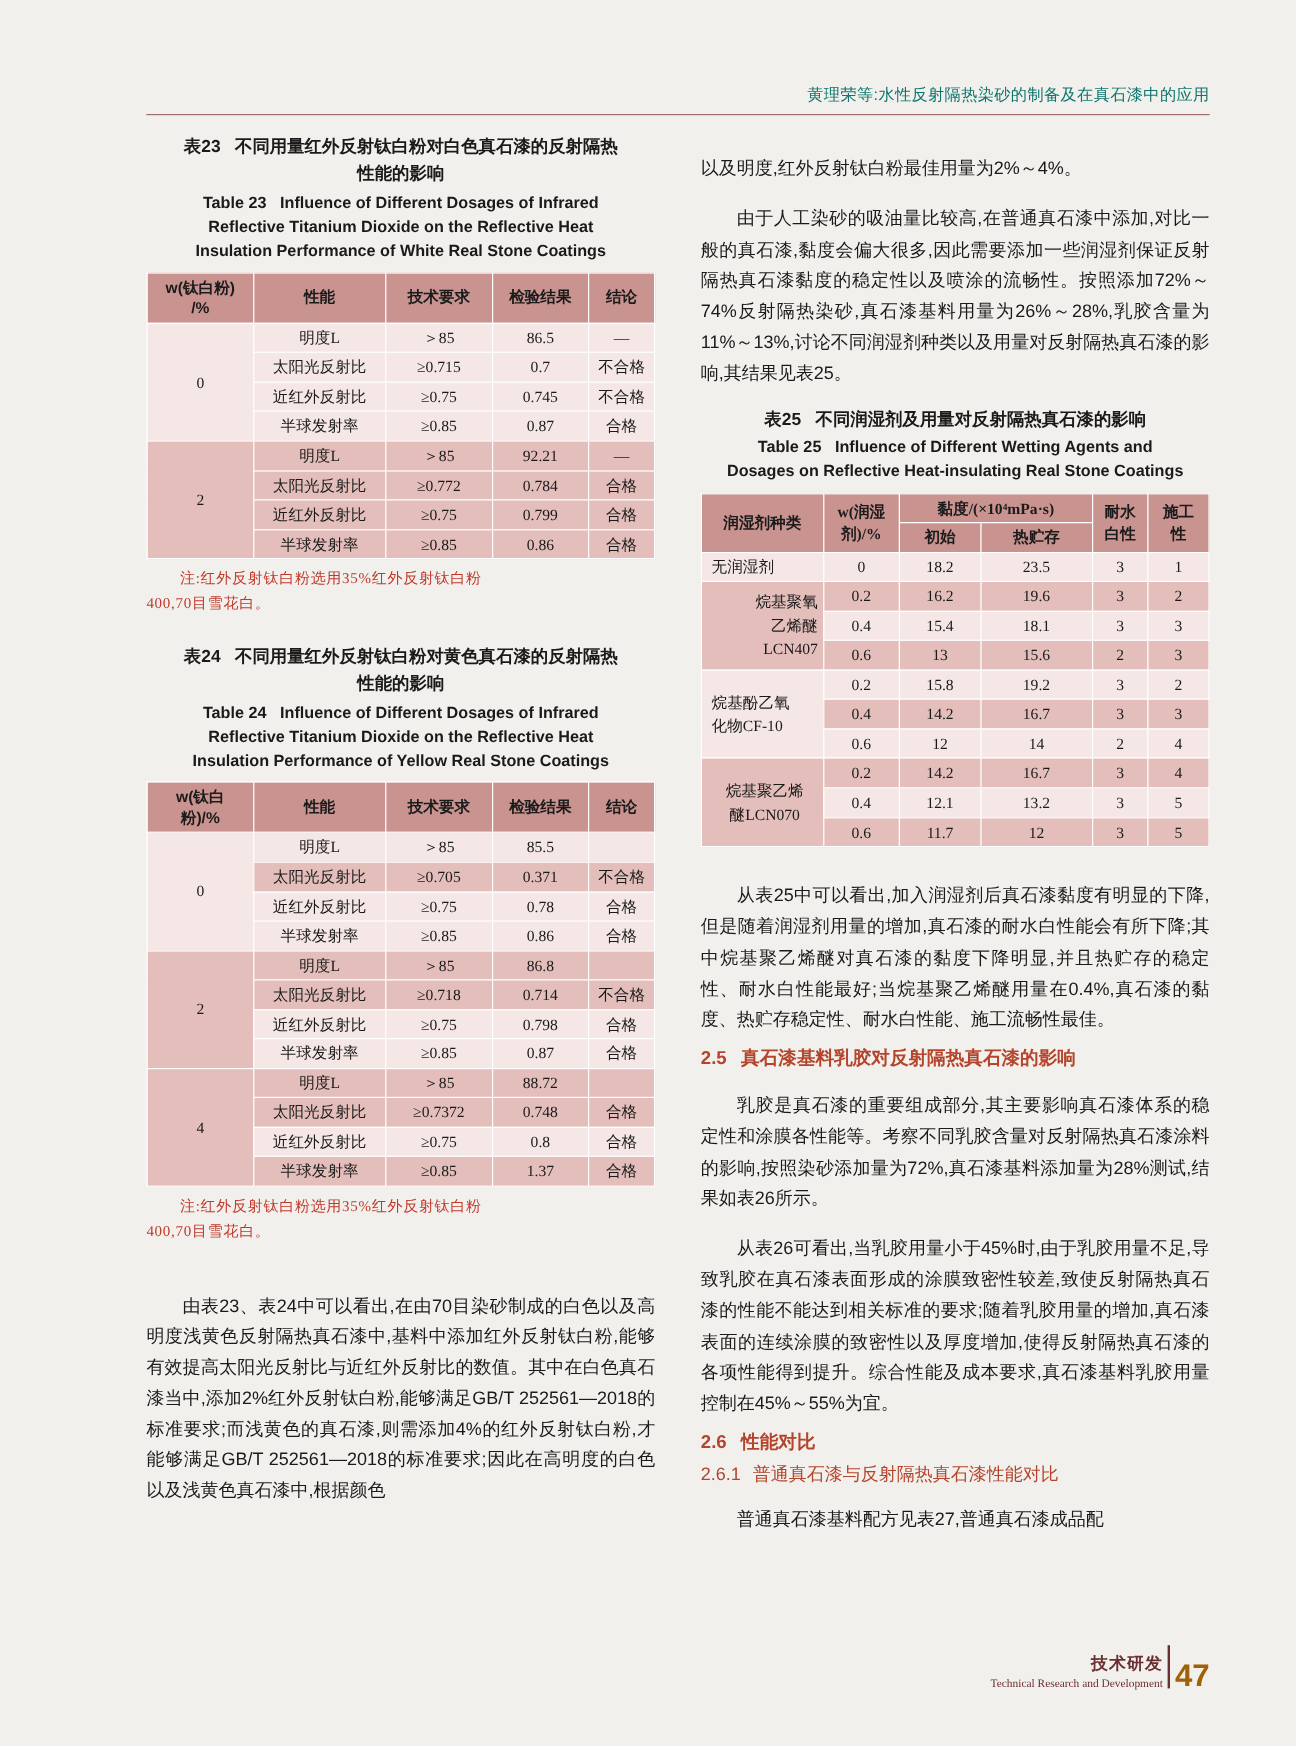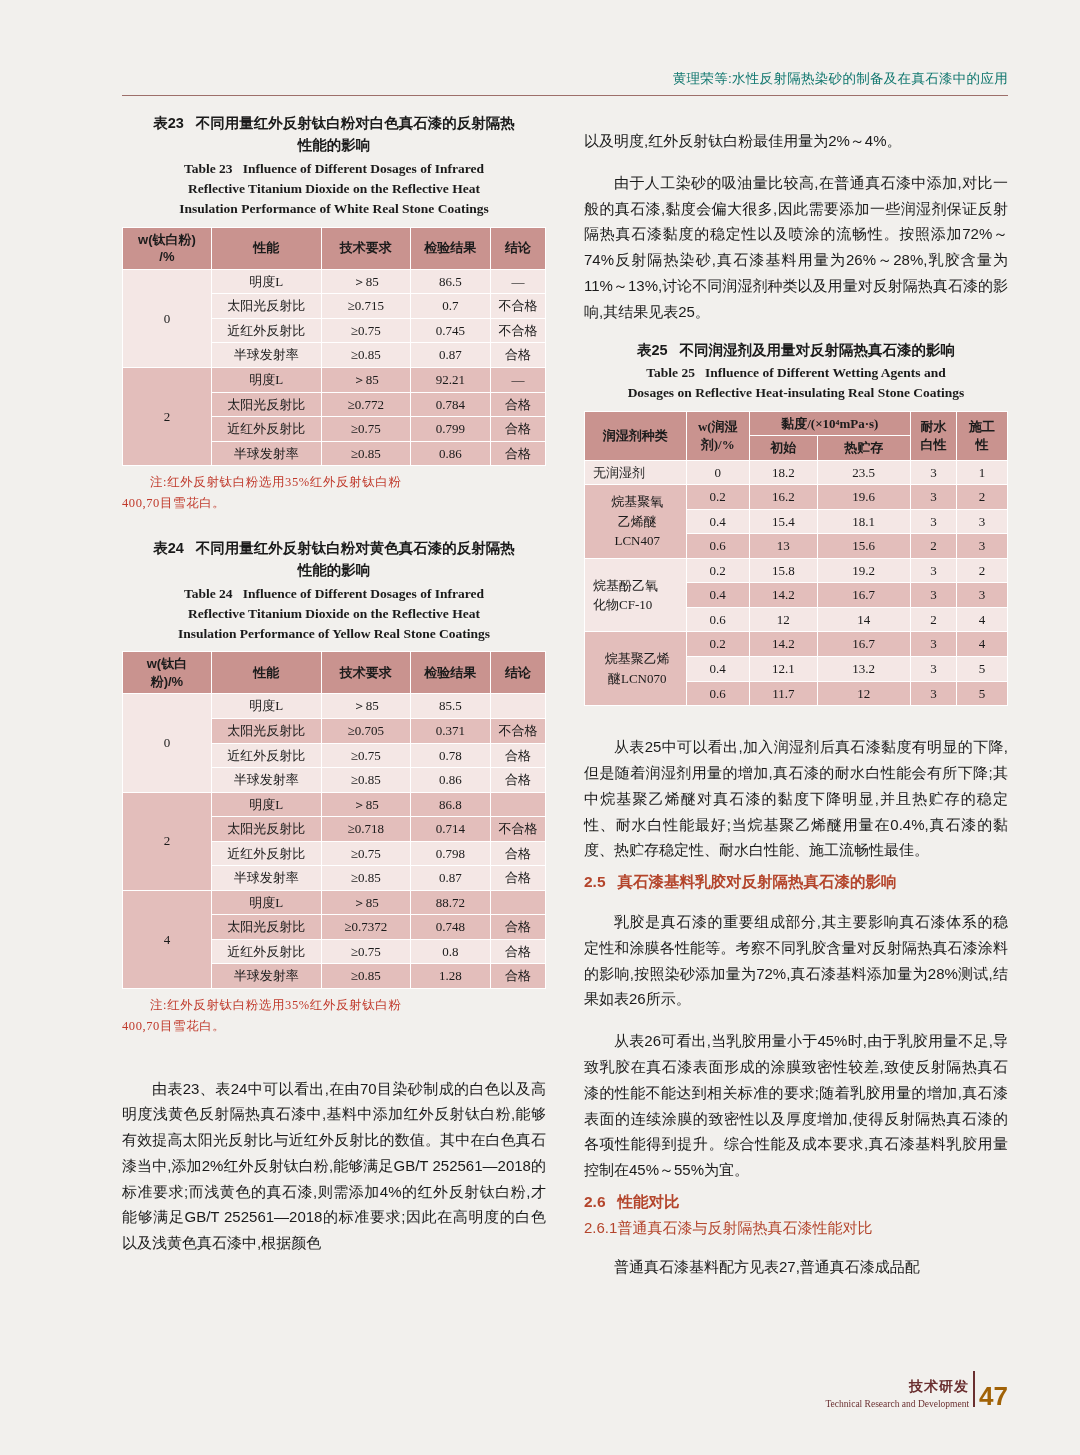--- a/index.html
+++ b/index.html
@@ -34,21 +34,21 @@
   
   .tbl-title-cn{
     text-align:center;font-size:14.5px;font-weight:bold;
     font-family:"Liberation Sans", sans-serif;
     line-height:1.55;margin-bottom:2px;
   }
   .tbl-title-cn .num{margin-right:12px;}
   .tbl-title-en{
     text-align:center;font-size:13.5px;font-weight:bold;
     line-height:1.5;margin-bottom:7px;
-    font-family:Liberation Serif, serif;
+    font-family:Liberation Sans, sans-serif;
   }
   table{
     border-collapse:collapse;width:100%;
     font-size:13px;
     font-family:"Liberation Serif", serif;
   }
   table td,table th{
     border:1px solid #ffffff;
     padding:3px 4px;
     text-align:center;
@@ -76,21 +76,21 @@
     color:#b4452c;font-size:15.5px;font-weight:bold;
     margin:9px 0 4px 0;
     font-family:"Liberation Sans", sans-serif;
   }
   h3.sec .n{margin-right:12px;}
   h4.subsec{
     color:#b4452c;font-size:15px;font-weight:normal;
     margin:6px 0 2px 0;
     font-family:"Liberation Sans", sans-serif;
   }
-  h4.subsec .n{}
+  h4.subsec .n{margin-right:10px;}
   .gap{height:22px;}
   .gap-sm{height:12px;}
   
   .footer{
     position:absolute;right:72px;bottom:46px;
     display:flex;align-items:flex-end;
   }
   .footer .fl{
     text-align:right;
   }
@@ -296,21 +296,21 @@
           </tr>
           <tr class="rowA">
             <td>近红外反射比</td>
             <td>≥0.75</td>
             <td>0.8</td>
             <td>合格</td>
           </tr>
           <tr class="rowB">
             <td>半球发射率</td>
             <td>≥0.85</td>
-            <td>1.28</td>
+            <td>1.37</td>
             <td>合格</td>
           </tr>
         </tbody>
           </table>
         <div class="note">
           <span class="ind">注:红外反射钛白粉选用35%红外反射钛白粉</span><br>
           <span>400,70目雪花白。</span>
         </div>
       </div>
 
@@ -363,21 +363,21 @@
           <tr class="rowA">
             <td style="text-align:left;padding-left:8px">无润湿剂</td>
             <td>0</td>
             <td>18.2</td>
             <td>23.5</td>
             <td>3</td>
             <td>1</td>
           </tr>
 
           <tr class="rowB">
-            <td rowspan="3" style="text-align:center;padding-left:8px;line-height:1.5">
+            <td rowspan="3" style="text-align:right;padding-left:8px;line-height:1.5">
               <span>烷基聚氧</span><br>
               <span>乙烯醚</span><br>
               <span>LCN407</span>
             </td>
             <td>0.2</td>
             <td>16.2</td>
             <td>19.6</td>
             <td>3</td>
             <td>2</td>
           </tr>

